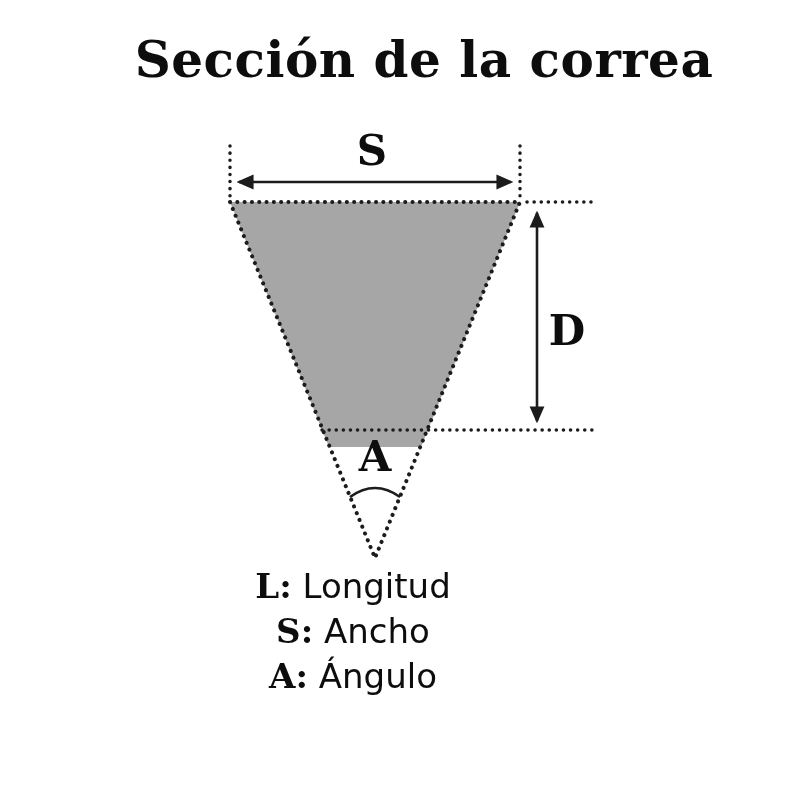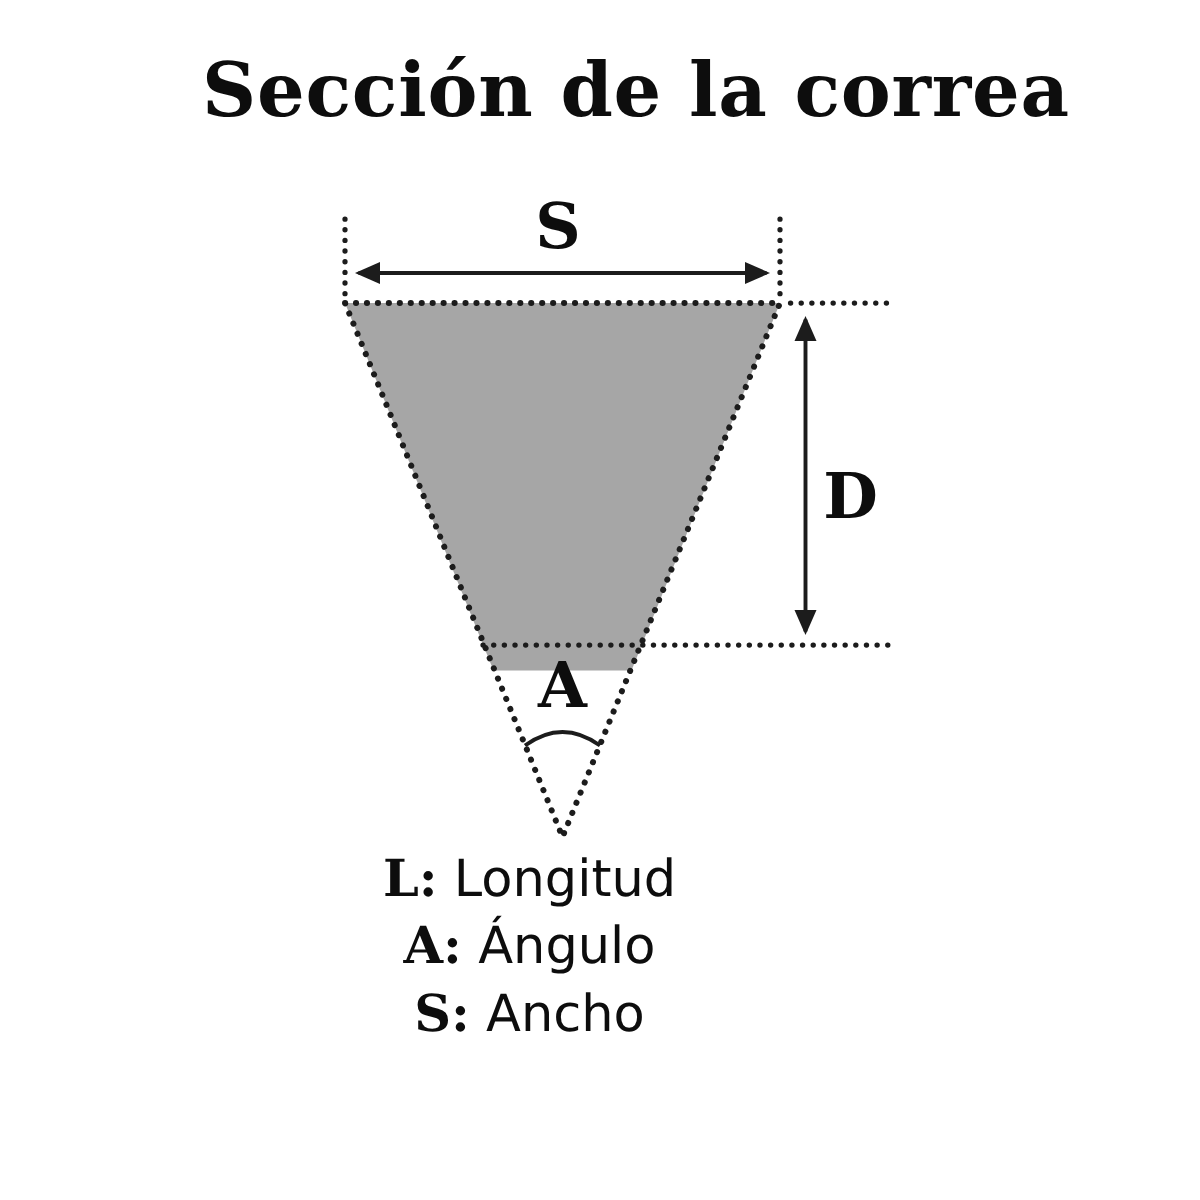--- a/index.html
+++ b/index.html
@@ -103,22 +103,22 @@
     <text class="dim-label" x="567" y="345" text-anchor="middle">D</text>
     <text class="dim-label" x="375" y="471" text-anchor="middle">A</text>
   </svg>
 
   <div class="legend">
     <div class="legend-line">
       <span class="legend-key">L:</span>
       <span class="legend-term">Longitud</span>
     </div>
     <div class="legend-line">
+      <span class="legend-key">S:</span>
+      <span class="legend-term">Ancho</span>
+    </div>
+    <div class="legend-line">
       <span class="legend-key">A:</span>
       <span class="legend-term">Ángulo</span>
-    </div>
-    <div class="legend-line">
-      <span class="legend-key">S:</span>
-      <span class="legend-term">Ancho</span>
     </div>
   </div>
 
 </div>
 
 </body></html>

